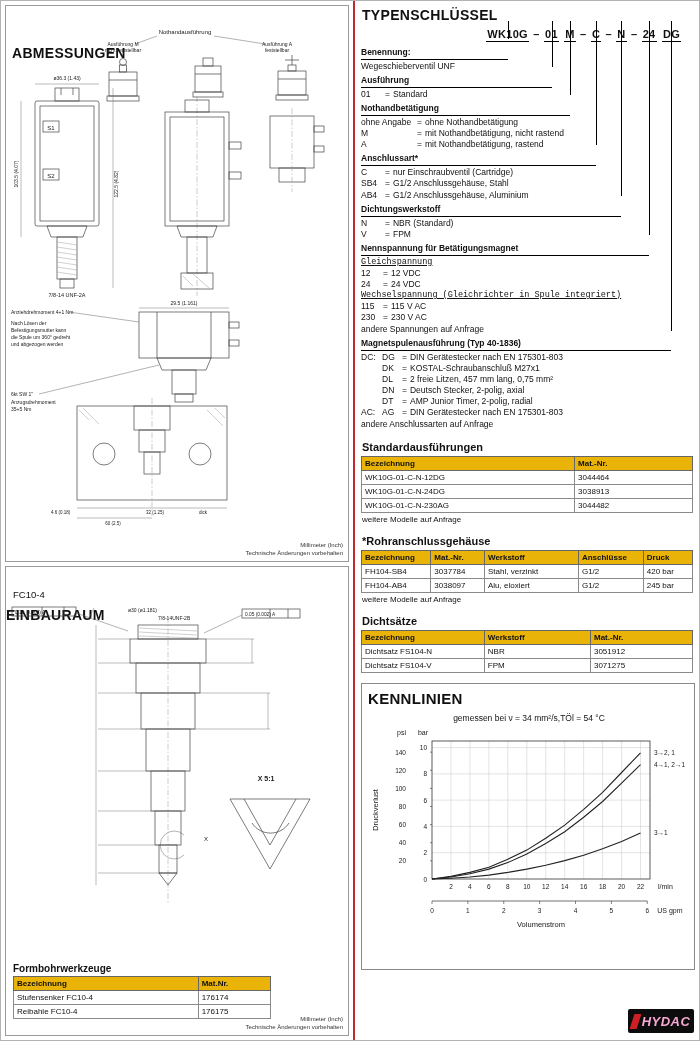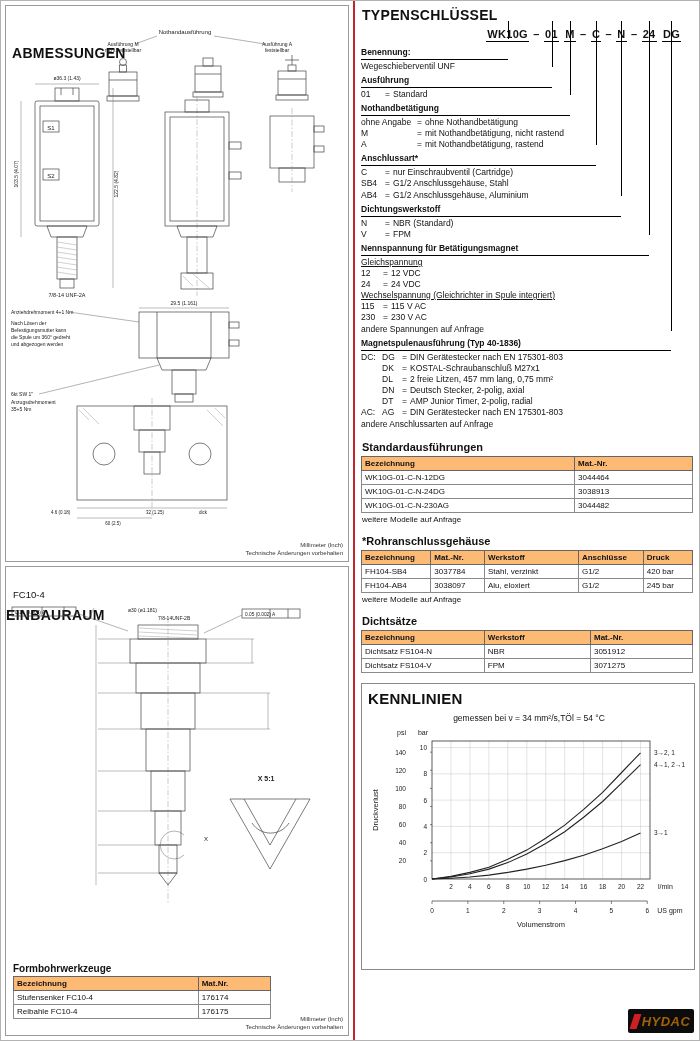--- a/index.html
+++ b/index.html
@@ -17,21 +17,21 @@
   #abm svg.drawing{position:absolute;top:18px;left:1px;}
   #einb .sec-title-big{position:absolute;top:4px;left:0;}
   #einb .subtitle{position:absolute;top:22px;left:7px;font-size:9.5px;}
   #einb svg.drawing{position:absolute;top:36px;left:2px;}
   .footnote{position:absolute;right:5px;bottom:3px;text-align:right;font-size:6px;line-height:1.3;color:#333;}
   .fbw{position:absolute;left:7px;bottom:16px;width:258px;}
   .fbw-title{font-weight:bold;font-size:10px;margin-bottom:2px;}
 
   
   table.dtable{border-collapse:collapse;width:100%;font-size:8px;color:#111;table-layout:fixed;}
-  .dtable th{background:#fdba74;font-weight:bold;text-align:left;border:1px solid #666;padding:2px 3px;overflow:hidden;}
+  .dtable th{background:#eab308;font-weight:bold;text-align:left;border:1px solid #666;padding:2px 3px;overflow:hidden;}
   .dtable td{border:1px solid #8a8a8a;padding:2px 3px;overflow:hidden;}
   .tbl-note{font-size:8px;margin:2px 0 0 1px;}
   .tbl-title{font-size:11px;font-weight:bold;margin:11px 0 3px 1px;}
   .tbl-block{margin-right:2px;}
 
   
   .right-col{position:absolute;left:358px;top:0;width:339px;height:1041px;padding:5px 3px 0 2px;}
   #typ-block{position:relative;}
   #typ-block .sec-title-big{margin:1px 0 5px 1px;}
   .code-line{text-align:right;font-weight:bold;font-size:11px;letter-spacing:.3px;margin:0 14px 7px 0;white-space:nowrap;}
@@ -40,33 +40,33 @@
   .connector{position:absolute;width:1px;background:#000;}
   .sec{margin-bottom:3px;font-size:8.5px;line-height:1.3;}
   .sec-head{border-bottom:1px solid #000;font-weight:bold;padding-bottom:1px;margin-bottom:1px;white-space:nowrap;}
   .kv{white-space:nowrap;}
   .kv-k{display:inline-block;min-width:24px;}
   .kv-prefix{display:inline-block;min-width:21px;}
   .kv-eq{padding-right:3px;}
   .sec[data-idx="2"] .kv-k{min-width:56px;}
   .sec[data-idx="5"] .kv-k{min-width:22px;}
   .sec[data-idx="6"] .kv-k{min-width:20px;}
-  .subhead{text-decoration:underline;margin-top:0;}
+  .subhead{text-decoration:underline;margin-top:0;font-family:Liberation Mono, monospace;}
   .note{margin-top:1px;}
 
   
   #kenn{border:1px solid #8a8a8a;margin-top:10px;padding:4px 2px 2px 4px;background:#fff;}
   #kenn .sec-title-big{margin:2px 0 2px 2px;font-size:15px;}
   .kenn-sub{text-align:center;font-size:8.5px;margin:6px 0 2px 0;}
   #chart-wrap{margin-left:2px;}
   #chart-wrap svg text{fill:#1a1a1a;}
 
   
   #logo{position:absolute;right:5px;bottom:7px;width:66px;height:24px;background:#0c0c0c;display:flex;align-items:center;justify-content:center;border-radius:2px;}
-  .logo-text{color:#a16207;font-weight:bold;font-style:italic;font-size:13px;letter-spacing:.5px;}
+  .logo-text{color:#f9a8d4;font-weight:bold;font-style:italic;font-size:13px;letter-spacing:.5px;}
   .logo-slash{width:7px;height:15px;background:#cf1f25;transform:skewX(-18deg);margin-right:3px;}
 
   
   svg .ln,svg .ln rect,svg .ln line,svg .ln polygon,svg .ln circle,svg .ln path{stroke:#444;stroke-width:.7;fill:none;}
   svg .lnt{stroke:#555;stroke-width:.45;fill:none;}
   svg .dim,svg .dim line{stroke:#777;stroke-width:.5;fill:none;}
   svg .cl{stroke:#999;stroke-width:.5;stroke-dasharray:6 2 1.5 2;fill:none;}
   svg .hatch line{stroke:#888;stroke-width:.4;}
   svg text{fill:#1a1a1a;}
 </style>

